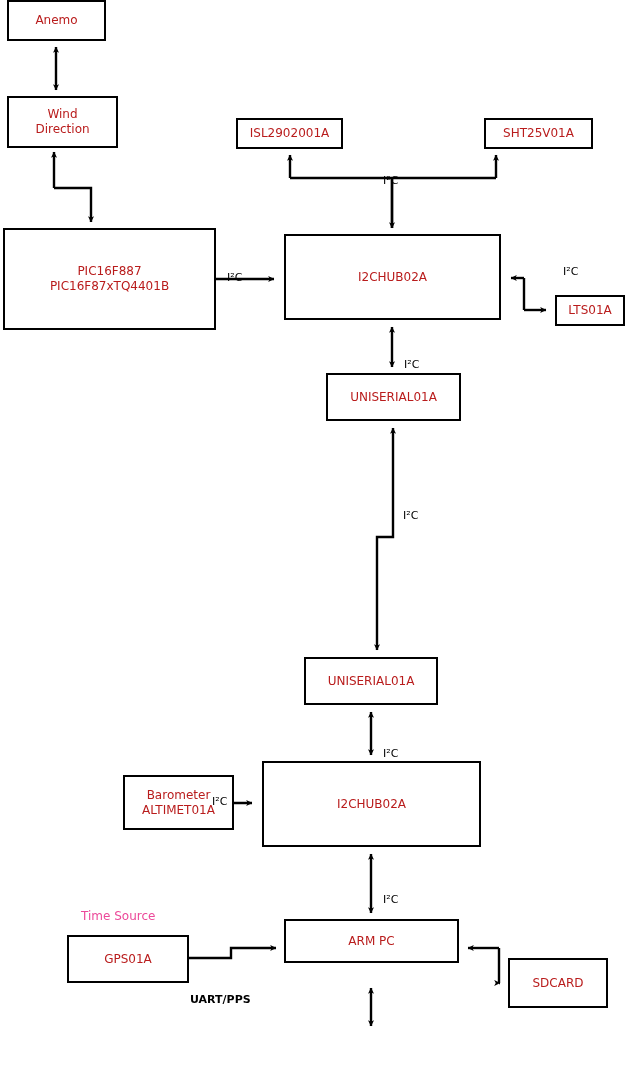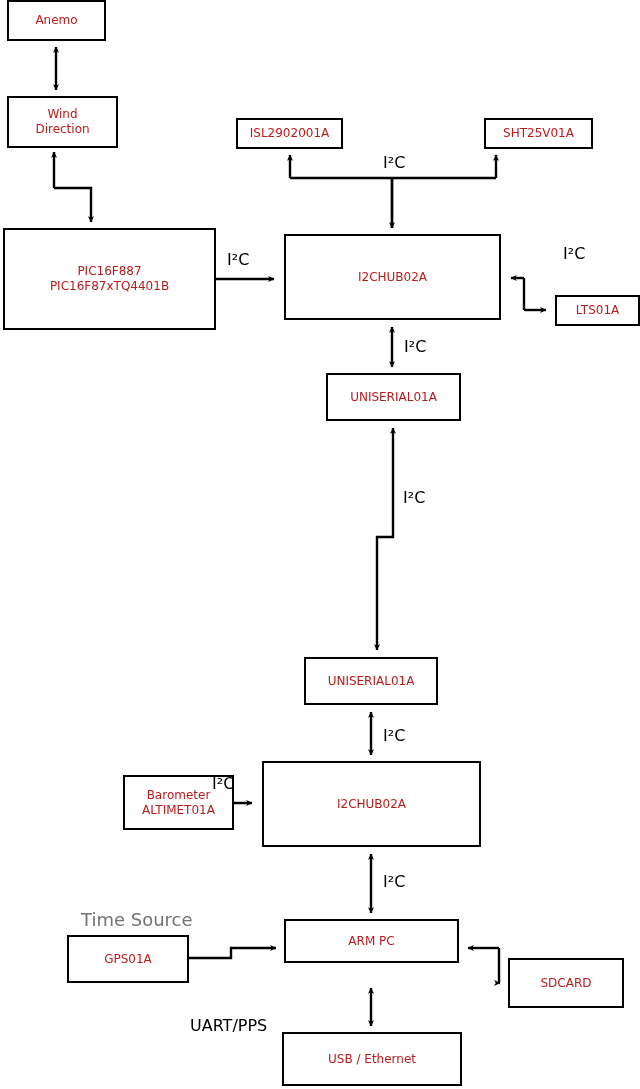--- a/index.html
+++ b/index.html
@@ -43,29 +43,30 @@
     z-index: 3;
   }
   .node .node-label {
     display: block;
     white-space: pre-line;
     padding: 0 4px;
   }
   .edge-label {
     position: absolute;
     color: #000000;
-    font-size: 16px;
+    font-size: 11px;
     white-space: nowrap;
     z-index: 4;
     background: transparent;
+    margin-top: 21px;
   }
   .free-label {
     position: absolute;
-    color: #737373;
-    font-size: 18px;
+    color: #ec4899;
+    font-size: 12px;
     white-space: nowrap;
     z-index: 4;
   }
 </style>
 </head>
 <body>
 
 <div id="diagram-root">
 
   <svg id="wires" viewBox="0 0 640 1089" xmlns="http://www.w3.org/2000/svg">
@@ -127,21 +128,21 @@
   </div>
   <div class="node" style="left: 236px; top: 118px; width: 107px; height: 31px;">
     <span class="node-label">ISL2902001A</span>
   </div>
   <div class="node" style="left: 442px; top: 118px; width: 109px; height: 31px; margin-left: 42px;">
     <span class="node-label">SHT25V01A</span>
   </div>
   <div class="node" style="left: 284px; top: 234px; width: 217px; height: 86px;">
     <span class="node-label">I2CHUB02A</span>
   </div>
-  <div class="node" style="left: 555px; top: 295px; width: 85px; height: 31px;">
+  <div class="node" style="left: 555px; top: 295px; width: 70px; height: 31px;">
     <span class="node-label">LTS01A</span>
   </div>
   <div class="node" style="left: 326px; top: 373px; width: 135px; height: 48px;">
     <span class="node-label">UNISERIAL01A</span>
   </div>
   <div class="node" style="left: 304px; top: 657px; width: 134px; height: 48px;">
     <span class="node-label">UNISERIAL01A</span>
   </div>
   <div class="node" style="left: 262px; top: 761px; width: 219px; height: 86px;">
     <span class="node-label">I2CHUB02A</span>
@@ -149,32 +150,29 @@
   <div class="node" style="left: 75px; top: 775px; width: 111px; height: 55px; margin-left: 48px;">
     <span class="node-label">Barometer
 ALTIMET01A</span>
   </div>
   <div class="node" style="left: 67px; top: 935px; width: 122px; height: 48px;">
     <span class="node-label">GPS01A</span>
   </div>
   <div class="node" style="left: 284px; top: 919px; width: 175px; height: 44px;">
     <span class="node-label">ARM PC</span>
   </div>
-  <div class="node" style="left: 508px; top: 958px; width: 116px; height: 50px;">
+  <div class="node" style="left: 508px; top: 958px; width: 100px; height: 50px;">
     <span class="node-label">SDCARD</span>
-  </div>
-  <div class="node" style="left: 282px; top: 1032px; width: 180px; height: 54px;">
-    <span class="node-label">USB / Ethernet</span>
   </div>
 
   <div class="edge-label" style="left: 383px; top: 153px;">I²C</div>
   <div class="edge-label" style="left: 227px; top: 250px;">I²C</div>
   <div class="edge-label" style="left: 563px; top: 244px;">I²C</div>
   <div class="edge-label" style="left: 404px; top: 337px;">I²C</div>
   <div class="edge-label" style="left: 403px; top: 488px;">I²C</div>
   <div class="edge-label" style="left: 383px; top: 726px;">I²C</div>
   <div class="edge-label" style="left: 212px; top: 774px;">I²C</div>
   <div class="edge-label" style="left: 383px; top: 872px;">I²C</div>
-  <div class="edge-label" style="left: 190px; top: 1016px;">UART/PPS</div>
+  <div class="edge-label" style="left: 190px; top: 972px; font-weight: bold;">UART/PPS</div>
 
   <div class="free-label" style="left: 81px; top: 909px;">Time Source</div>
 
 </div>
 
 </body></html>

